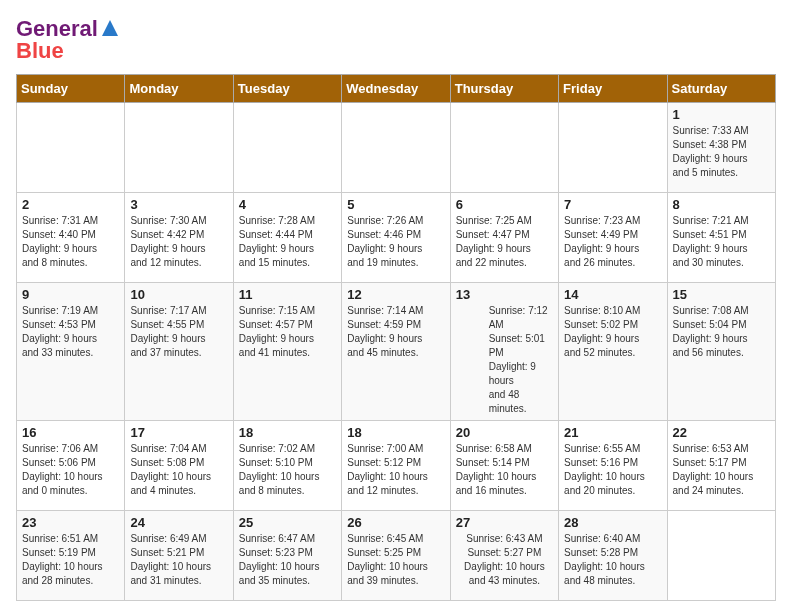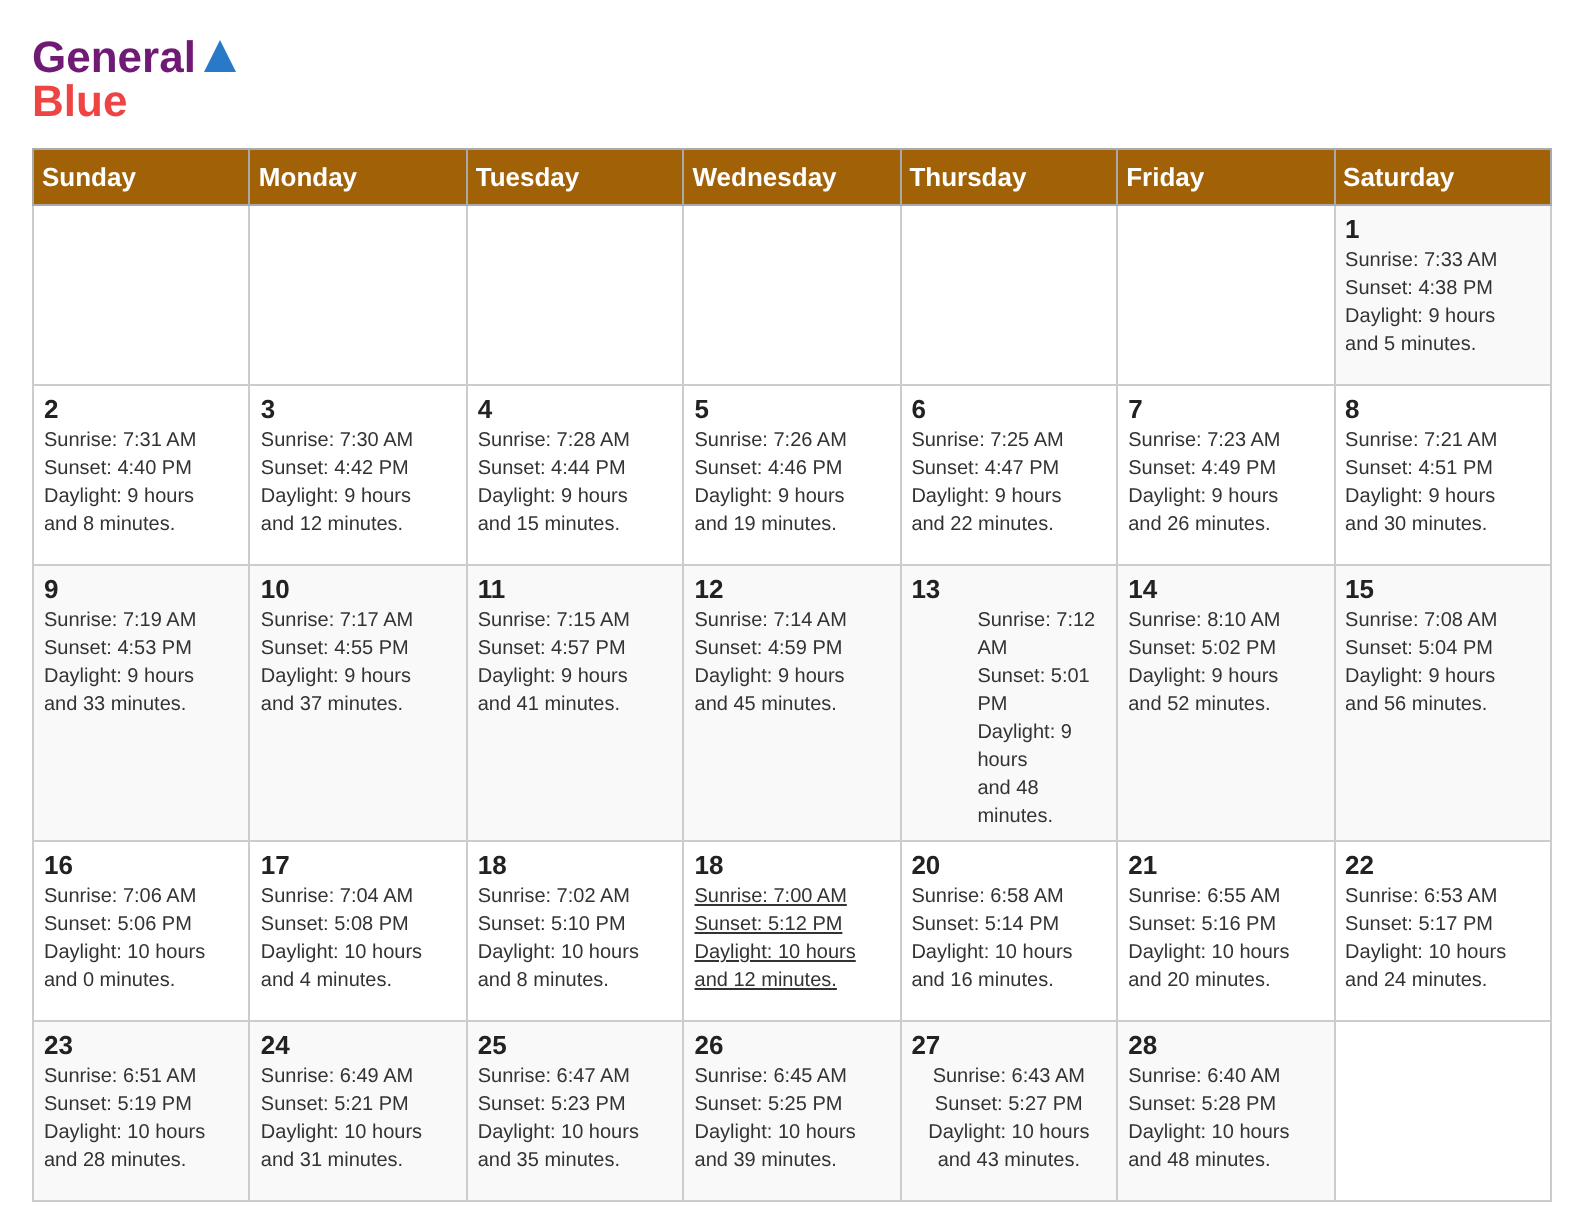--- a/index.html
+++ b/index.html
@@ -243,21 +243,21 @@
         </td>
         <td>
           <span class="day-num">18</span>
           <div class="day-info" style="white-space: pre-line;">Sunrise: 7:02 AM
 Sunset: 5:10 PM
 Daylight: 10 hours
 and 8 minutes.</div>
         </td>
         <td>
           <span class="day-num">18</span>
-          <div class="day-info" style="white-space: pre-line; text-decoration: underline;">Sunrise: 7:00 AM
+          <div class="day-info" style="white-space: pre-line;">Sunrise: 7:00 AM
 Sunset: 5:12 PM
 Daylight: 10 hours
 and 12 minutes.</div>
         </td>
         <td>
           <span class="day-num">20</span>
           <div class="day-info" style="white-space: pre-line;">Sunrise: 6:58 AM
 Sunset: 5:14 PM
 Daylight: 10 hours
 and 16 minutes.</div>

